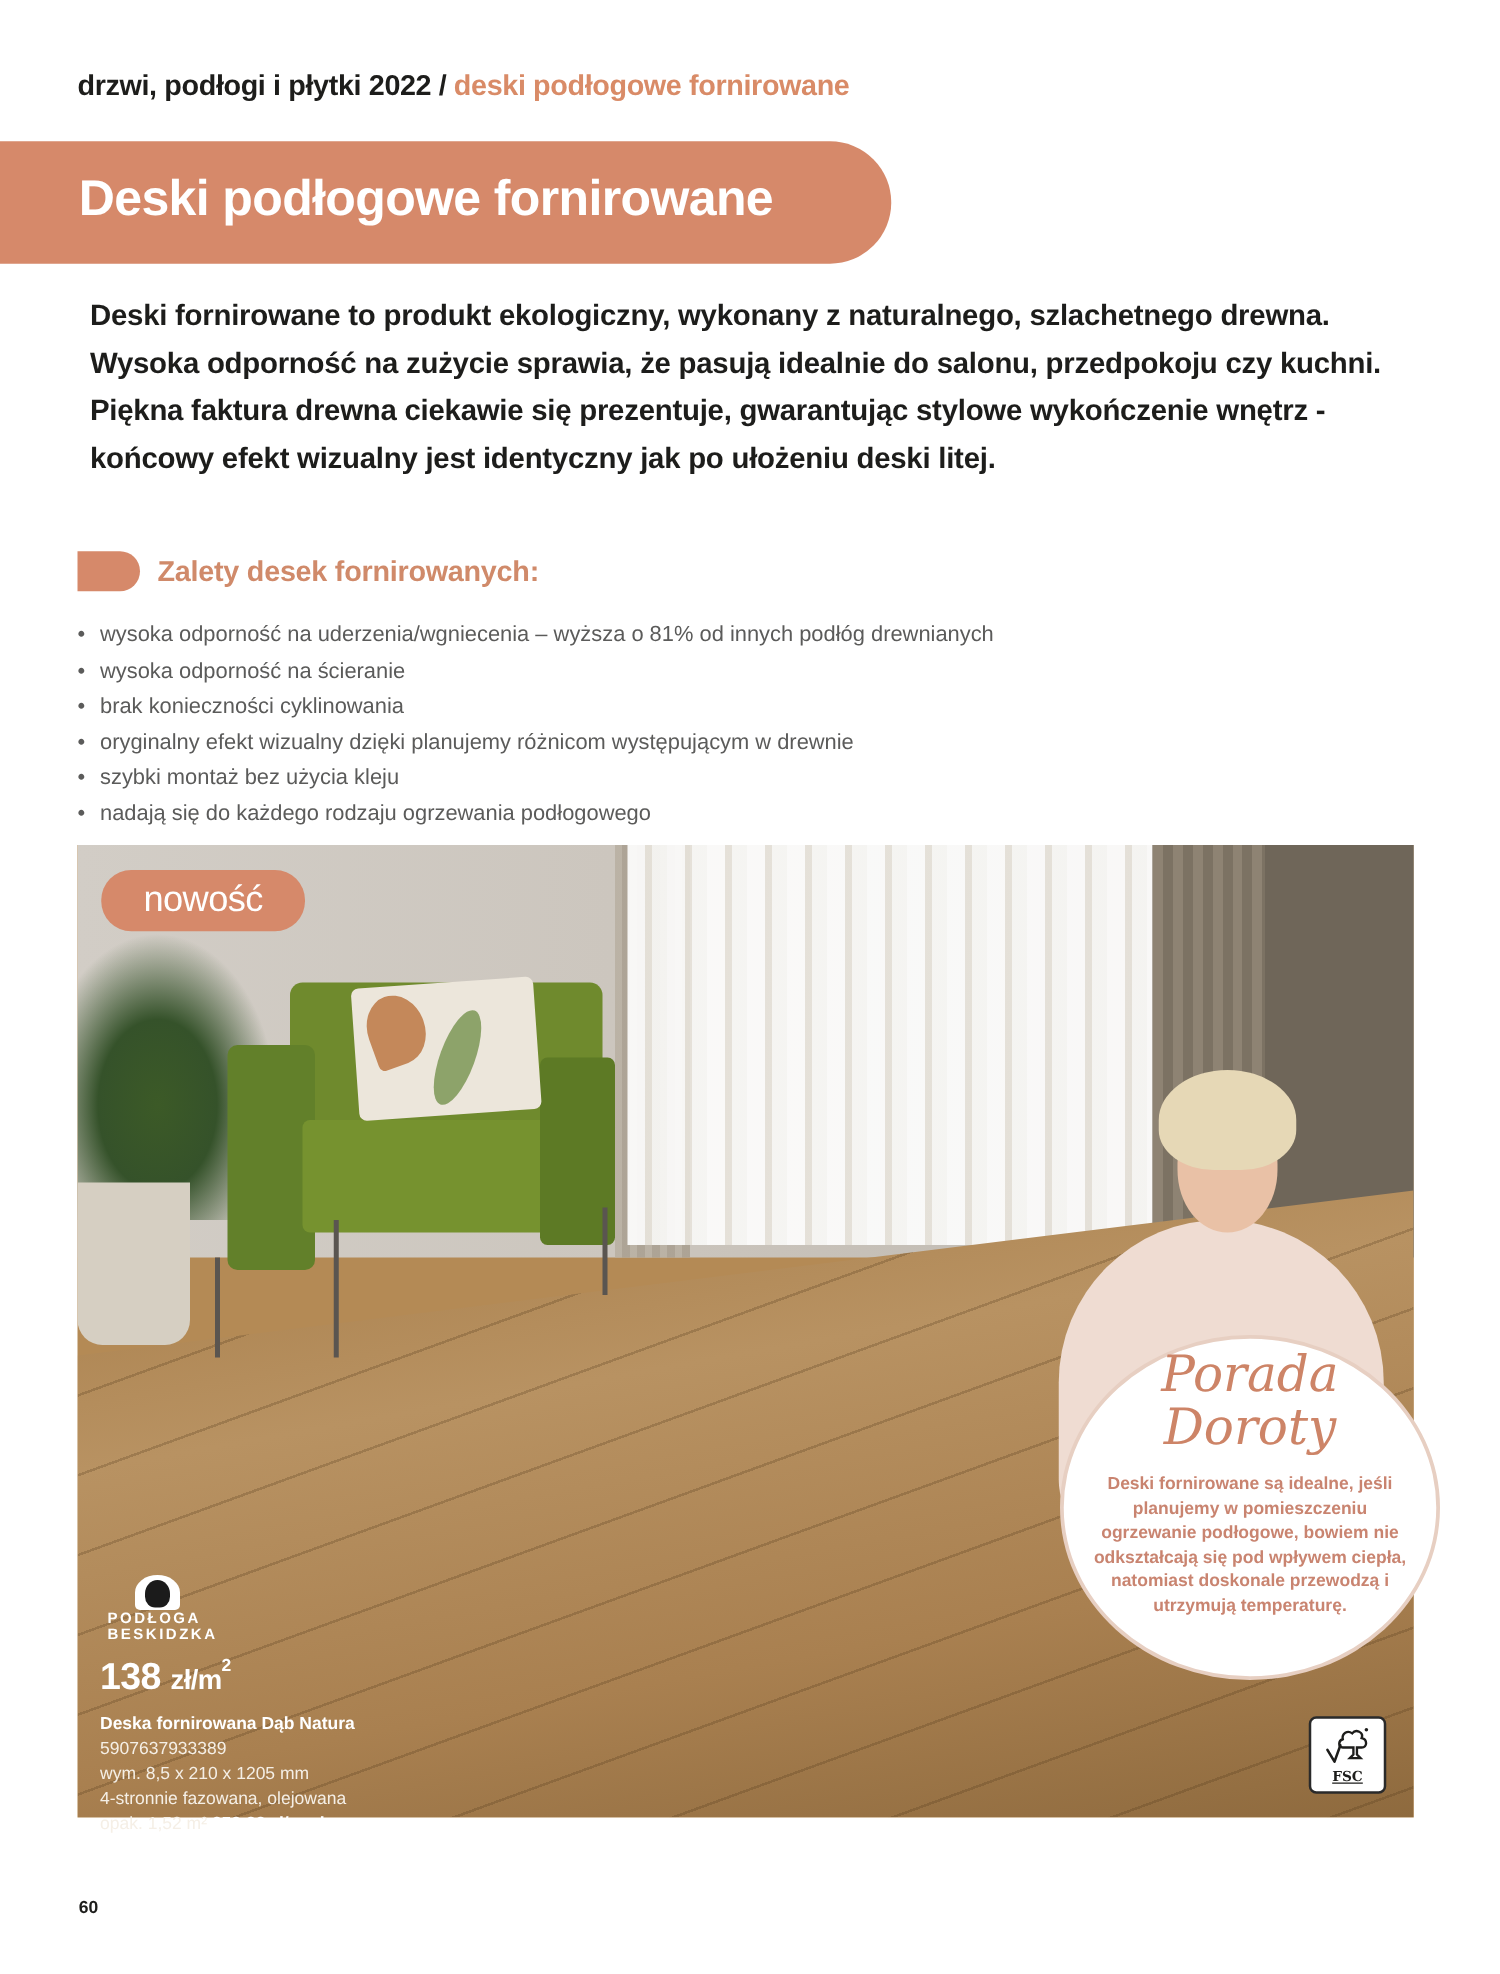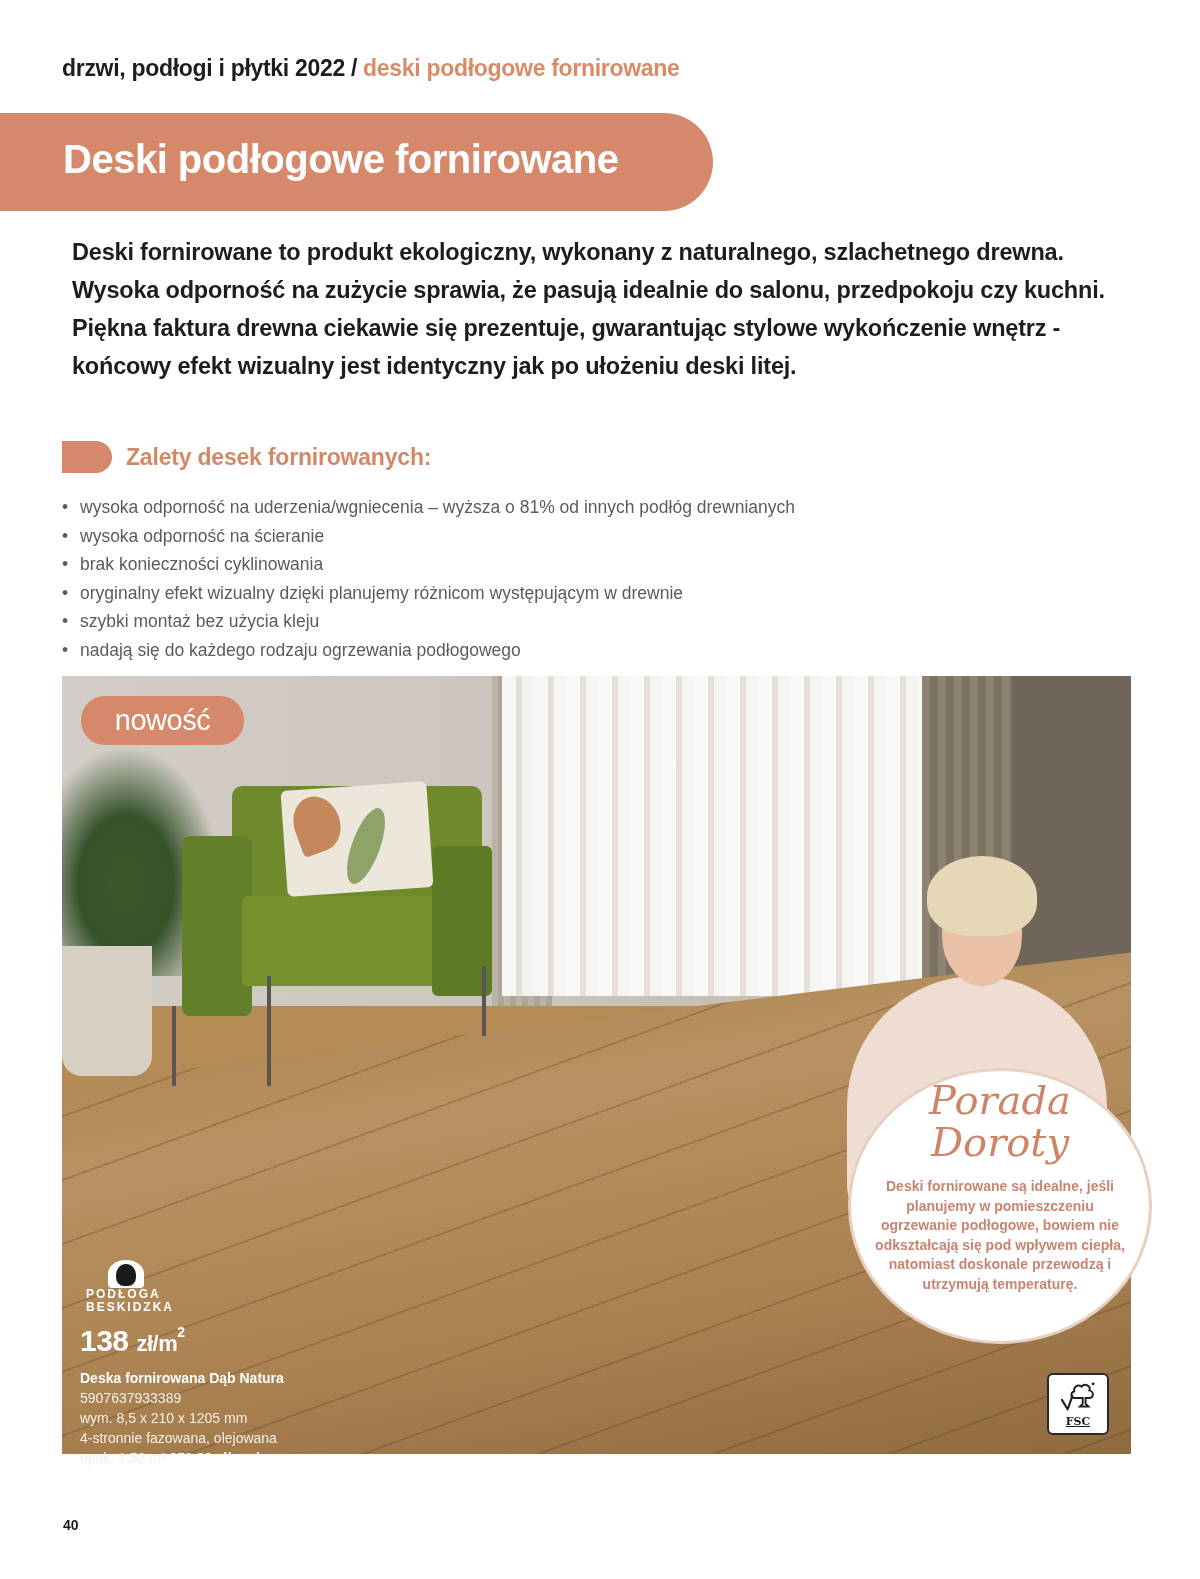--- a/index.html
+++ b/index.html
@@ -182,13 +182,13 @@
 
 <div class="fsc-badge">
   <svg viewBox="0 0 40 36">
     <path d="M3 20 L9 30 L14 16" fill="none" stroke="#1d1d1b" stroke-width="2.2" stroke-linecap="round" stroke-linejoin="round"></path>
     <path d="M16 18 C12 18 12 12 16 11 C15 6 20 3 24 6 C27 2 34 5 32 10 C37 11 37 18 32 18 L28 18 L28 24 L31 27 L22 27 L25 24 L25 18 Z" fill="none" stroke="#1d1d1b" stroke-width="2"></path>
     <circle cx="36" cy="3" r="1.5" fill="#1d1d1b"></circle>
   </svg>
   <span>FSC</span>
 </div>
 
-<div class="page-number">40</div>
+<div class="page-number">60</div>
 
 </body></html>

